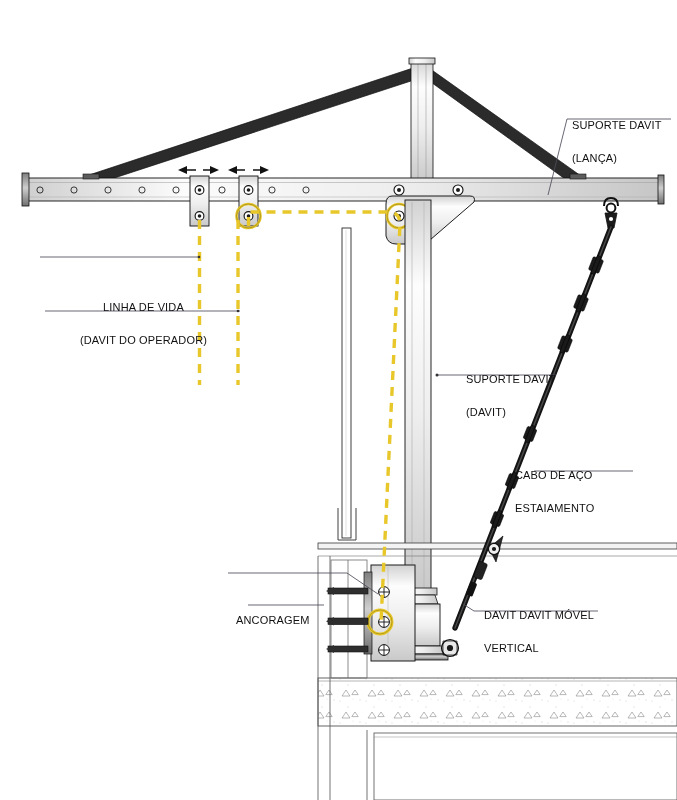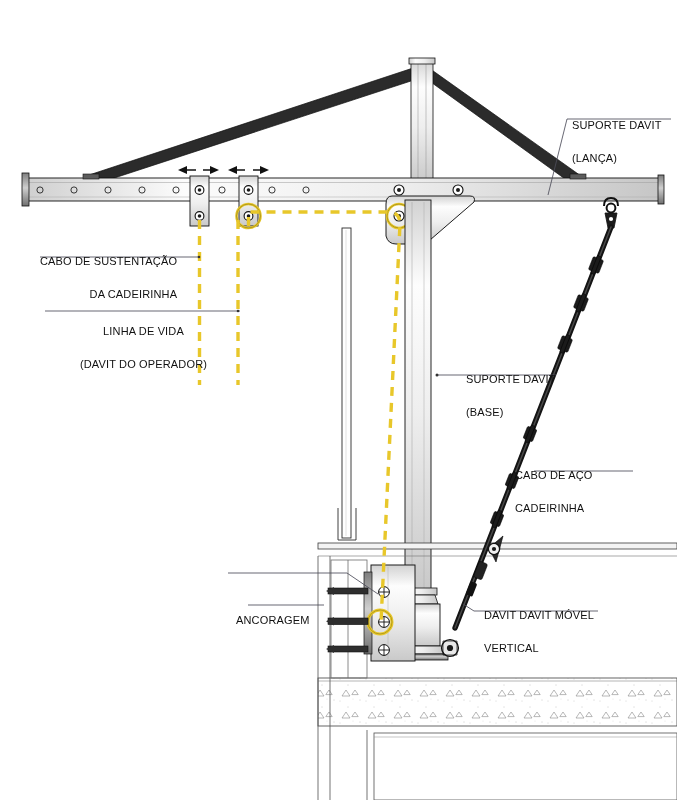--- a/index.html
+++ b/index.html
@@ -271,38 +271,34 @@
     <polyline points="474,611 598,611"></polyline>
     <line x1="463" y1="604" x2="474" y2="611"></line>
   </g>
 </svg>
 
 <div class="lbl" style="left:572px;top:98px;">
   <div>SUPORTE DAVIT</div>
   <div>(LANÇA)</div>
 </div>
 
-<div class="lbl" style="left:40px;top:234px;">
-  <div>CABO DE SUSTENTAÇÃO</div>
-  <div style="text-align:right;">DA CADEIRINHA</div>
-</div>
-
-<div class="lbl" style="left:45px;top:304px;width:197px;">
+
+<div class="lbl" style="left:45px;top:280px;width:197px;">
   <div style="text-align:center;">LINHA DE VIDA</div>
   <div style="text-align:center;">(DAVIT DO OPERADOR)</div>
 </div>
 
 <div class="lbl" style="left:466px;top:352px;">
   <div>SUPORTE DAVIT</div>
-  <div>(BASE)</div>
+  <div>(DAVIT)</div>
 </div>
 
 <div class="lbl" style="left:515px;top:448px;">
   <div>CABO DE AÇO</div>
-  <div>CADEIRINHA</div>
+  <div>ESTAIAMENTO</div>
 </div>
 
 
 <div class="lbl" style="left:236px;top:593px;">
   <div>ANCORAGEM</div>
 </div>
 
 <div class="lbl" style="left:484px;top:588px;">
   <div>DAVIT DAVIT MÓVEL</div>
   <div>VERTICAL</div>

